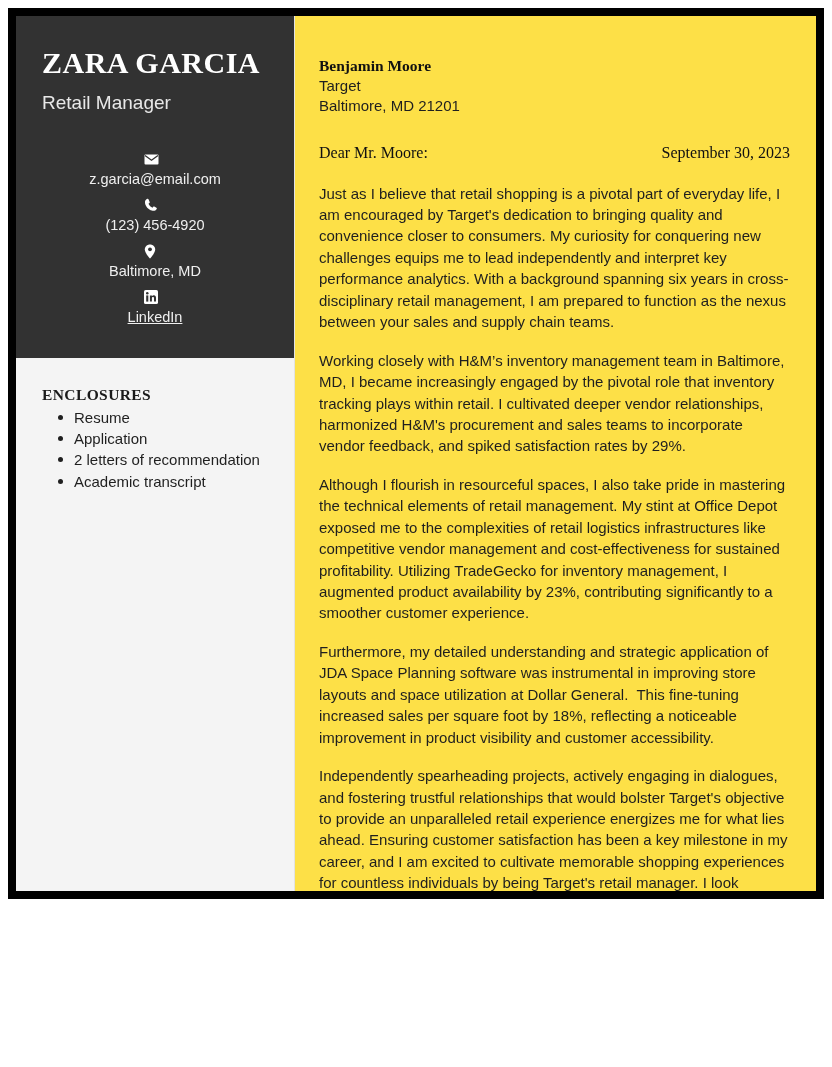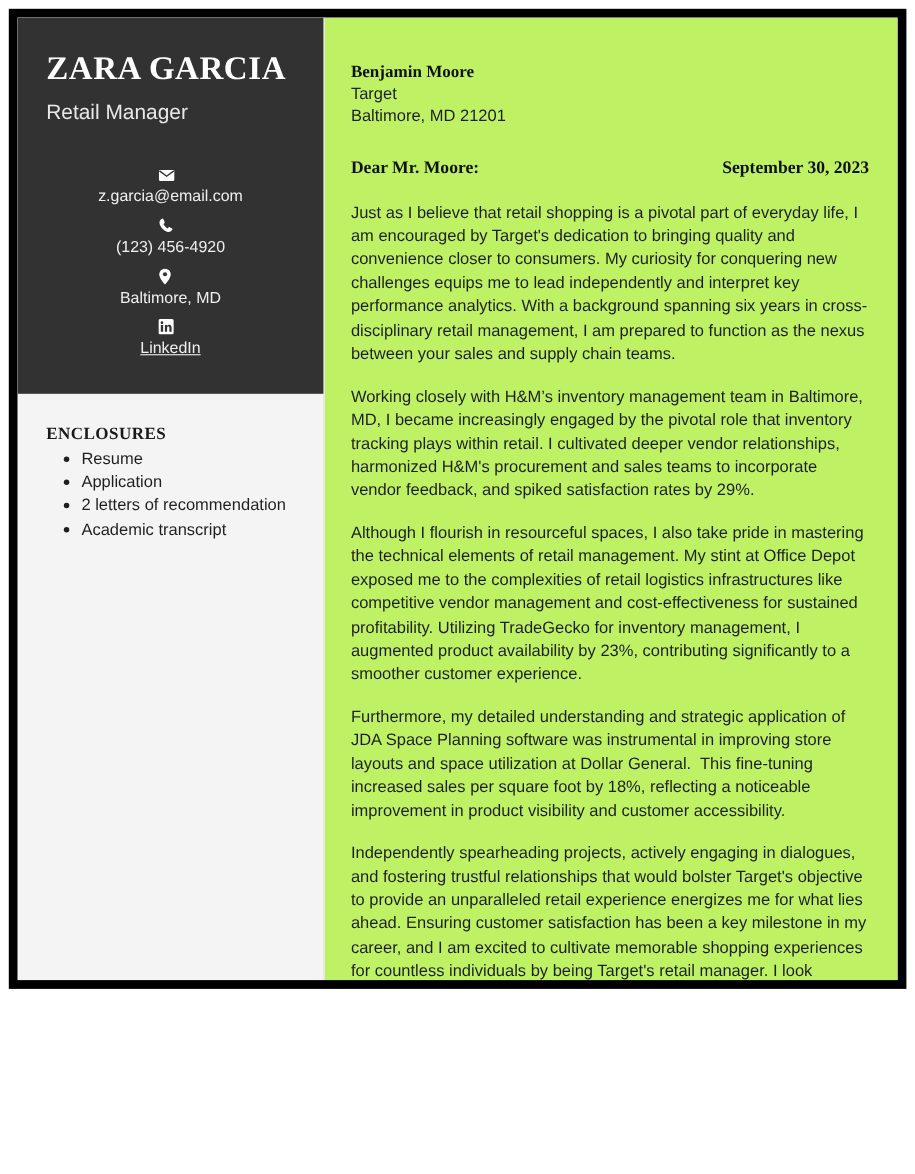--- a/index.html
+++ b/index.html
@@ -128,21 +128,21 @@
     top: 8px;
     width: 5px;
     height: 5px;
     border-radius: 50%;
     background: #1f1f1f;
   }
 
   
   .letter {
     flex: 1 1 auto;
-    background: #bef264;
+    background: #fde047;
     padding: 40px 26px 0 24px;
     box-sizing: border-box;
   }
 
   .recipient {
     margin-bottom: 28px;
     line-height: 1.31;
   }
   .recipient .rec-name {
     font-family: "Liberation Serif", serif;
@@ -159,21 +159,21 @@
   }
 
   .salutation-row {
     display: flex;
     justify-content: space-between;
     align-items: baseline;
     margin-bottom: 21px;
   }
   .salutation, .letter-date {
     font-family: "Liberation Serif", serif;
-    font-weight: bold;
+    font-weight: normal;
     font-size: 16px;
     color: #111111;
     white-space: nowrap;
     text-align: right;
   }
 
   .body-par {
     font-family: "Liberation Sans", sans-serif;
     font-size: 15px;
     line-height: 1.43;

